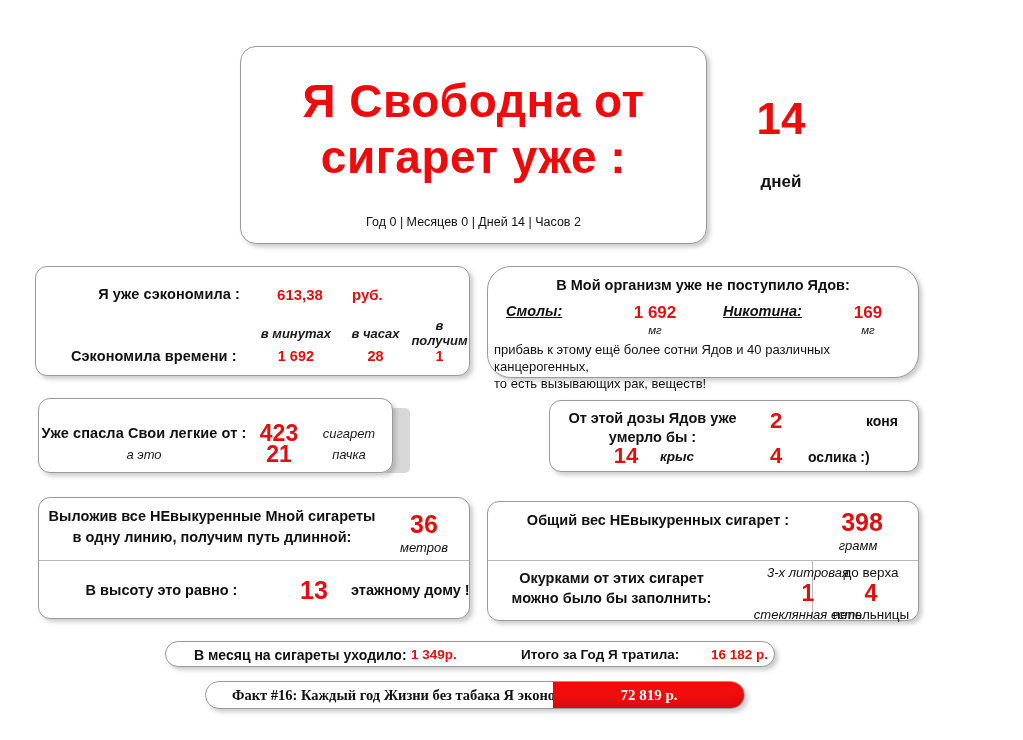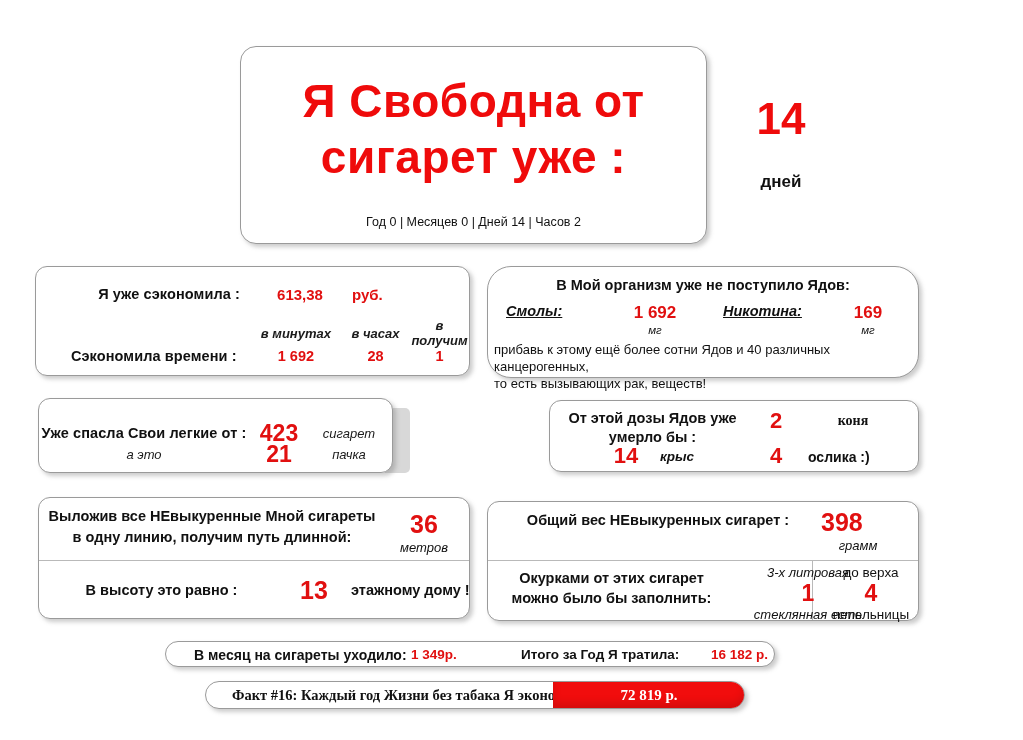--- a/index.html
+++ b/index.html
@@ -87,40 +87,40 @@
     position:absolute; left:385px; top:408px; width:25px; height:65px;
     background:#d8d8d8; border-radius:0 5px 5px 0; z-index:-1;
   }
   #lungs-card .lr1{position:absolute; left:0; right:0; top:21px; height:26px;}
   #lungs-card .lr2{position:absolute; left:0; right:0; top:42px; height:26px;}
 
   
   #animals-card{left:549px; top:400px; width:370px; height:72px;}
   #animals-l1{position:absolute; left:10px; top:8px; width:185px; text-align:center; font-weight:bold; font-size:14.5px; line-height:19px;}
   #animals-horse-n{position:absolute; left:196px; top:7px; width:60px; text-align:center; font-size:22px;}
-  #animals-horse-u{position:absolute; left:258px; top:12px; width:90px; text-align:center; font-weight:bold; font-size:14px;font-family:Liberation Serif, serif;}
+  #animals-horse-u{position:absolute; left:258px; top:12px; width:90px; text-align:right; font-weight:bold; font-size:14px;}
   #animals-rat-n{position:absolute; left:46px; top:42px; width:60px; text-align:center; font-size:22px;}
   #animals-rat-u{position:absolute; left:110px; top:48px; width:80px; text-align:left; font-style:italic; font-size:13.5px; font-weight:bold;}
   #animals-don-n{position:absolute; left:196px; top:42px; width:60px; text-align:center; font-size:22px;}
   #animals-don-u{position:absolute; left:258px; top:48px; width:100px; text-align:left; font-weight:bold; font-size:14px;}
 
   
   #path-card{left:38px; top:497px; width:432px; height:122px;}
   #path-text{position:absolute; left:8px; top:8px; width:330px; text-align:center; font-weight:bold; font-size:14.5px; line-height:21px;}
   #path-num{position:absolute; left:345px; top:12px; width:80px; text-align:center; font-size:25px;}
   #path-unit{position:absolute; left:345px; top:42px; width:80px; text-align:center; font-style:italic; font-size:13px;}
   #path-div{top:62px;}
   #path-h-lbl{position:absolute; left:10px; top:84px; width:225px; text-align:center; font-weight:bold; font-size:14.5px;}
   #path-h-num{position:absolute; left:240px; top:78px; width:70px; text-align:center; font-size:25px;}
   #path-h-unit{position:absolute; left:312px; top:84px; width:140px; text-align:left; font-weight:bold; font-size:14.5px;}
 
   
   #weight-card{left:487px; top:501px; width:432px; height:120px;}
   #weight-lbl{position:absolute; left:10px; top:10px; width:320px; text-align:center; font-weight:bold; font-size:14.5px;}
-  #weight-num{position:absolute; left:333px; top:6px; width:100px; font-size:25px;}
+  #weight-num{position:absolute; left:324px; top:6px; width:100px; text-align:center; font-size:25px;}
   #weight-unit{position:absolute; left:320px; top:36px; width:100px; text-align:center; font-style:italic; font-size:13px;}
   #weight-div{top:58px;}
   #weight-vdiv{left:324px; top:58px; bottom:0; border-left:1px solid #b9b9b9; position:absolute; width:0;}
   #butt-lbl{position:absolute; left:6px; top:66px; width:235px; text-align:center; font-weight:bold; font-size:14.5px; line-height:20px;}
   .jar{position:absolute; top:62px; width:150px; text-align:center;}
   .jar .t{font-style:italic; font-size:13px; line-height:17px;}
   .jar .n{font-size:23px; line-height:25px;}
   .jar .b{font-style:italic; font-size:13px; line-height:17px;}
   #jar-box{left:245px;}
   #ash-box{left:336px; width:94px;}

